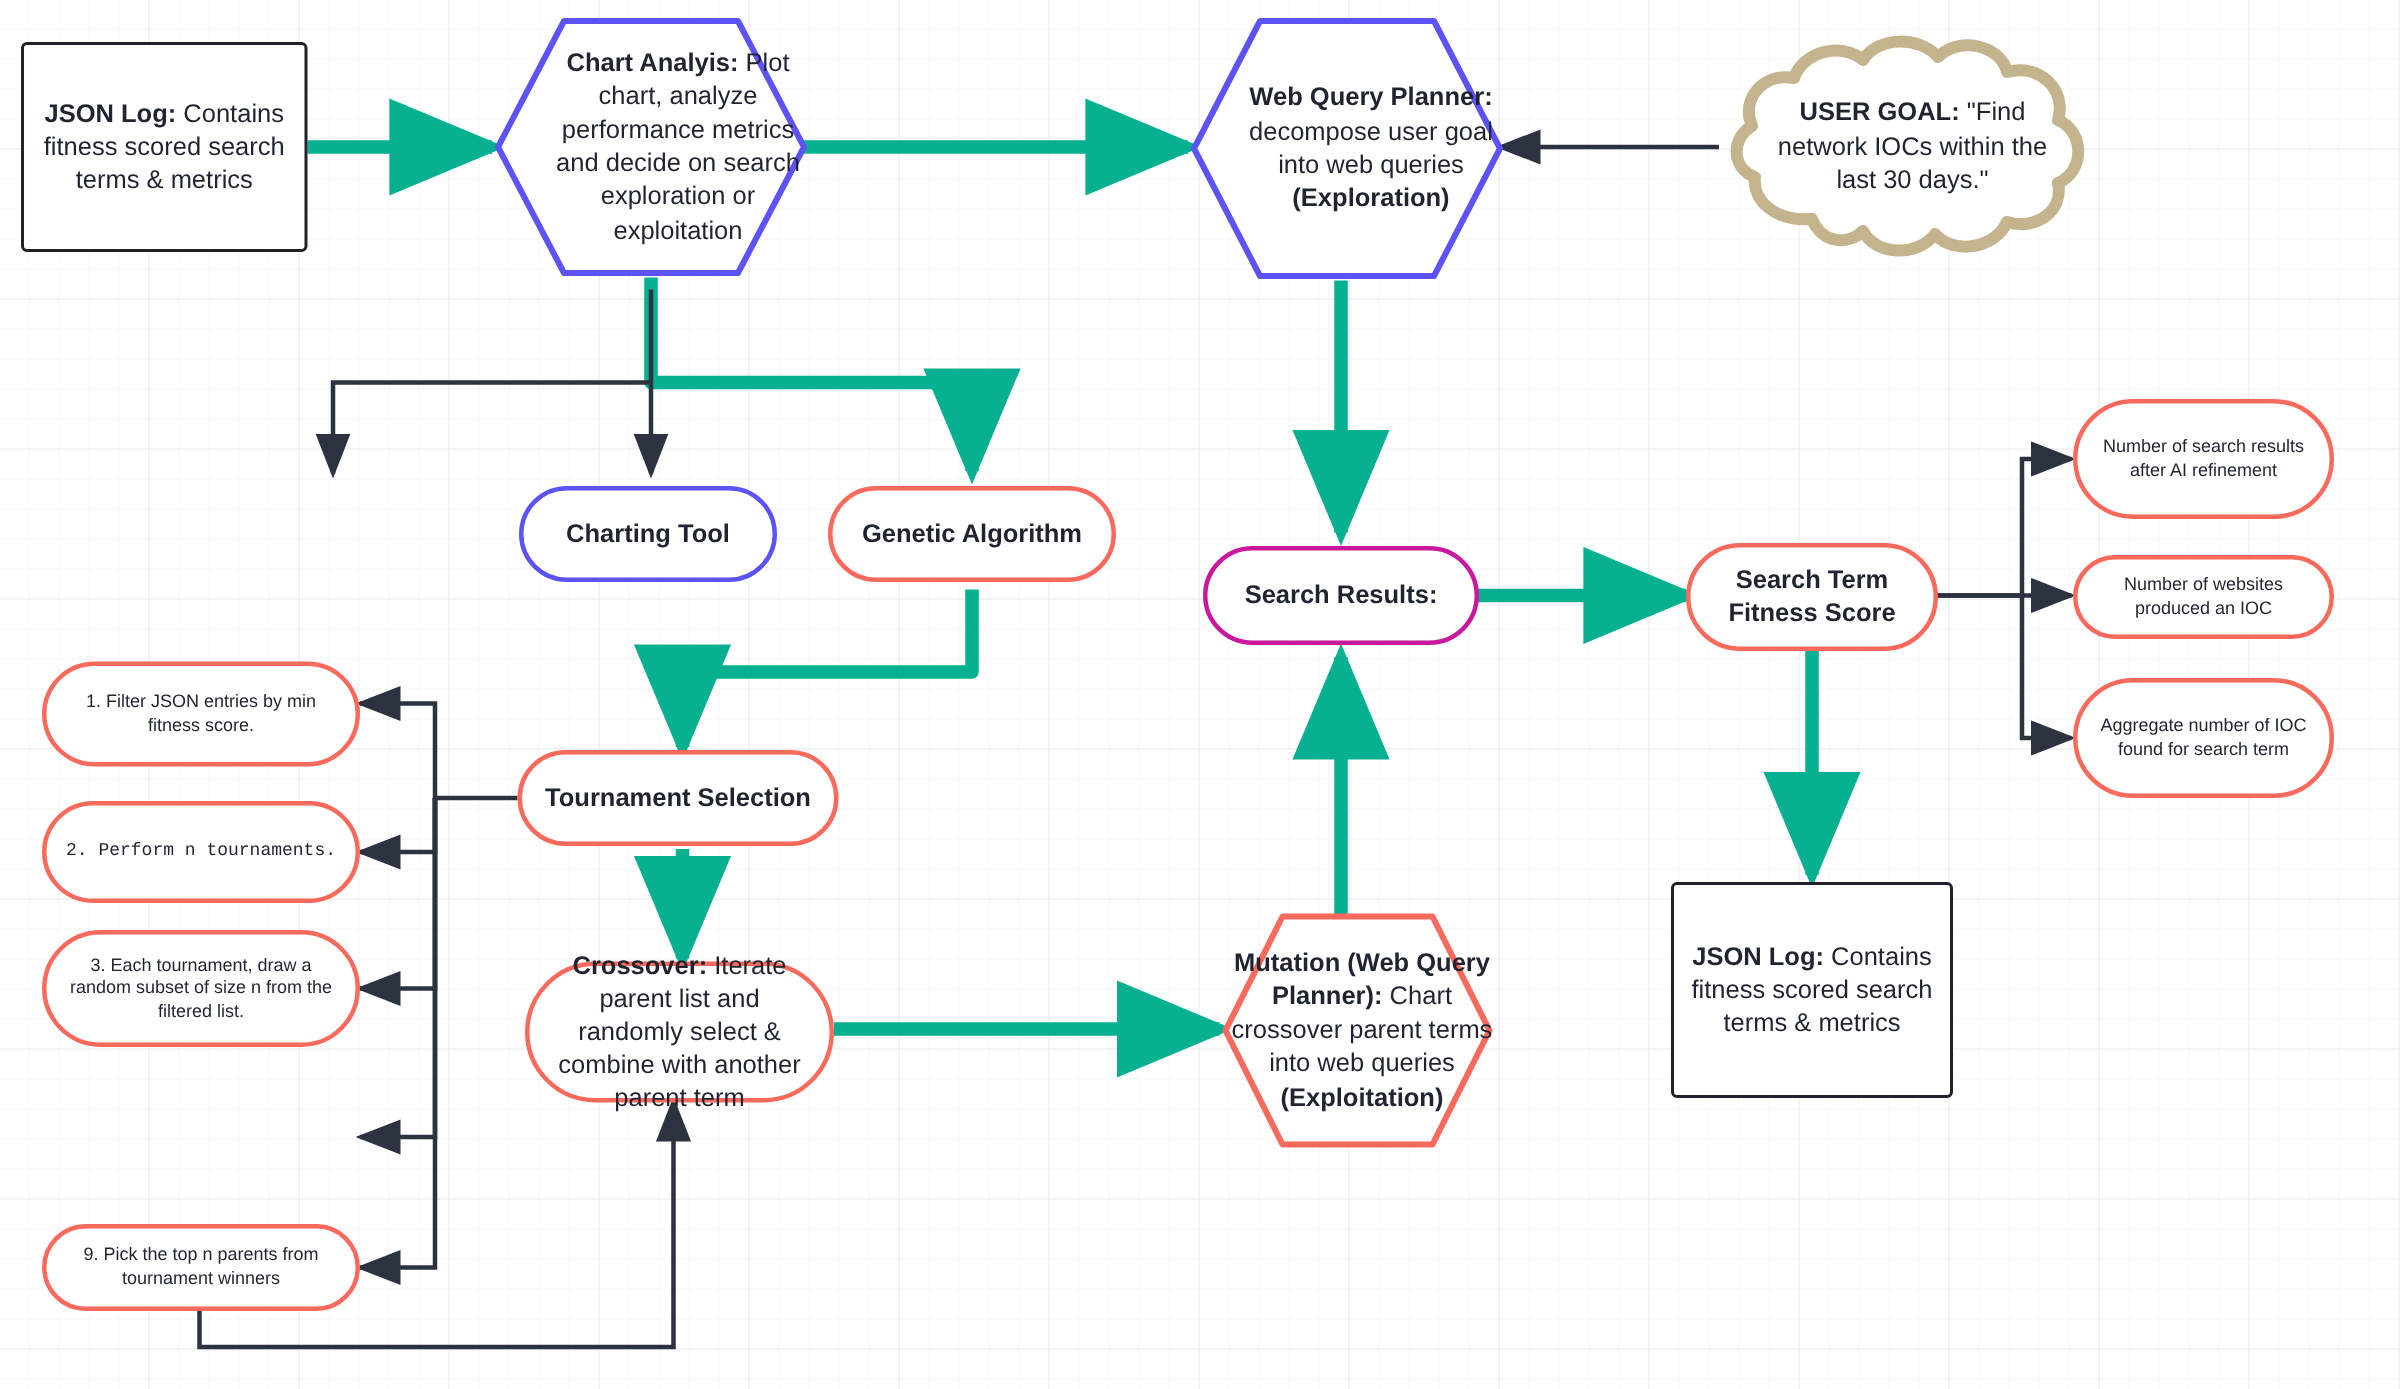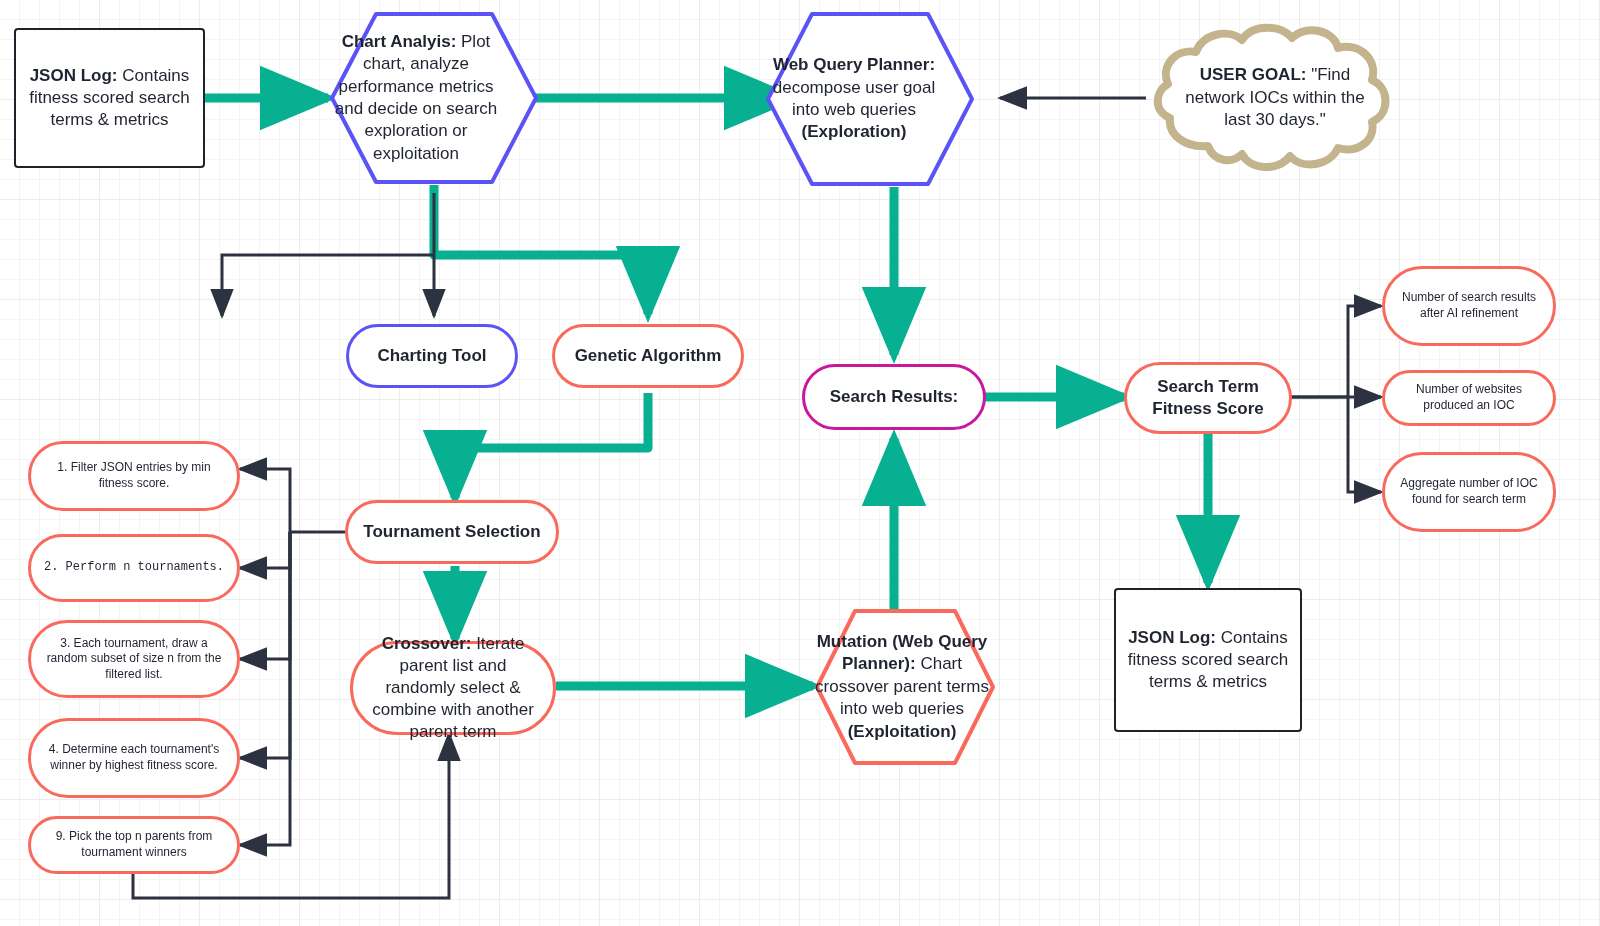--- a/index.html
+++ b/index.html
@@ -27,21 +27,21 @@
     text-align:center;color:#1f2430;line-height:1.30;
     background:#ffffff;
   }
   .node .txt{padding:0 10px;}
   .b{font-weight:bold;}
   
   .rect{border:2px solid #20222b;border-radius:4px;}
   .stad-blue{border:3px solid #5b53f5;border-radius:999px;}
   .stad-red{border:3px solid #f96a5d;border-radius:999px;}
   .stad-mag{border:3px solid #c9189d;border-radius:999px;}
-  .hexwrap{position:absolute;display:flex;align-items:center;justify-content:flex-start;}
+  .hexwrap{position:absolute;display:flex;align-items:center;justify-content:flex-end;}
   .hexwrap svg{position:absolute;left:0;top:0;}
   .hexwrap .hextxt{position:relative;text-align:center;color:#1f2430;line-height:1.32;z-index:2;}
   .cloudwrap{position:absolute;display:flex;align-items:center;justify-content:center;}
   .cloudwrap svg{position:absolute;left:0;top:0;}
   .cloudwrap .cloudtxt{position:relative;text-align:center;color:#1f2430;line-height:1.35;z-index:2;padding:0 26px;}
   .f17{font-size:17px;}
   .f16{font-size:12px;}
 </style>
 </head>
 <body>
@@ -93,21 +93,21 @@
 
   <div class="hexwrap" style="left:328px;top:10px;width:212px;height:176px;">
     <svg width="212" height="176" viewBox="0 0 212 176">
       <polygon points="48,4 164,4 208,88 164,172 48,172 4,88" fill="#ffffff" stroke="#5b53f5" stroke-width="4" stroke-linejoin="round"></polygon>
     </svg>
     <div class="hextxt f17" style="width:176px;">
       <span class="b">Chart Analyis:</span><span> Plot chart, analyze performance metrics and decide on search exploration or exploitation</span>
     </div>
   </div>
 
-  <div class="hexwrap" style="left:764px;top:10px;width:212px;height:178px;">
+  <div class="hexwrap" style="left:792px;top:10px;width:212px;height:178px;">
     <svg width="212" height="178" viewBox="0 0 212 178">
       <polygon points="48,4 164,4 208,89 164,174 48,174 4,89" fill="#ffffff" stroke="#5b53f5" stroke-width="4" stroke-linejoin="round"></polygon>
     </svg>
     <div class="hextxt f17" style="width:180px;">
       <span class="b">Web Query Planner:</span><span> decompose user goal into web queries</span><br><span class="b">(Exploration)</span>
     </div>
   </div>
 
   <div class="cloudwrap" style="left:1146px;top:22px;width:258px;height:152px;">
     <svg width="258" height="152" viewBox="0 0 258 152">
@@ -185,21 +185,18 @@
   </div>
 
   <div class="node stad-red f16" style="left:28px;top:534px;width:212px;height:68px;font-family:Liberation Mono, monospace;">
     <div class="txt">2. Perform n tournaments.</div>
   </div>
 
   <div class="node stad-red f16" style="left:28px;top:620px;width:212px;height:78px;">
     <div class="txt">3. Each tournament, draw a random subset of size n from the filtered list.</div>
   </div>
 
-  <div class="node stad-red f16" style="left:28px;top:718px;width:212px;height:80px;">
-    <div class="txt">4. Determine each tournament's winner by highest fitness score.</div>
-  </div>
 
   <div class="node stad-red f16" style="left:28px;top:816px;width:212px;height:58px;">
     <div class="txt">9. Pick the top n parents from tournament winners</div>
   </div>
 
 </div>
 
 </body></html>

